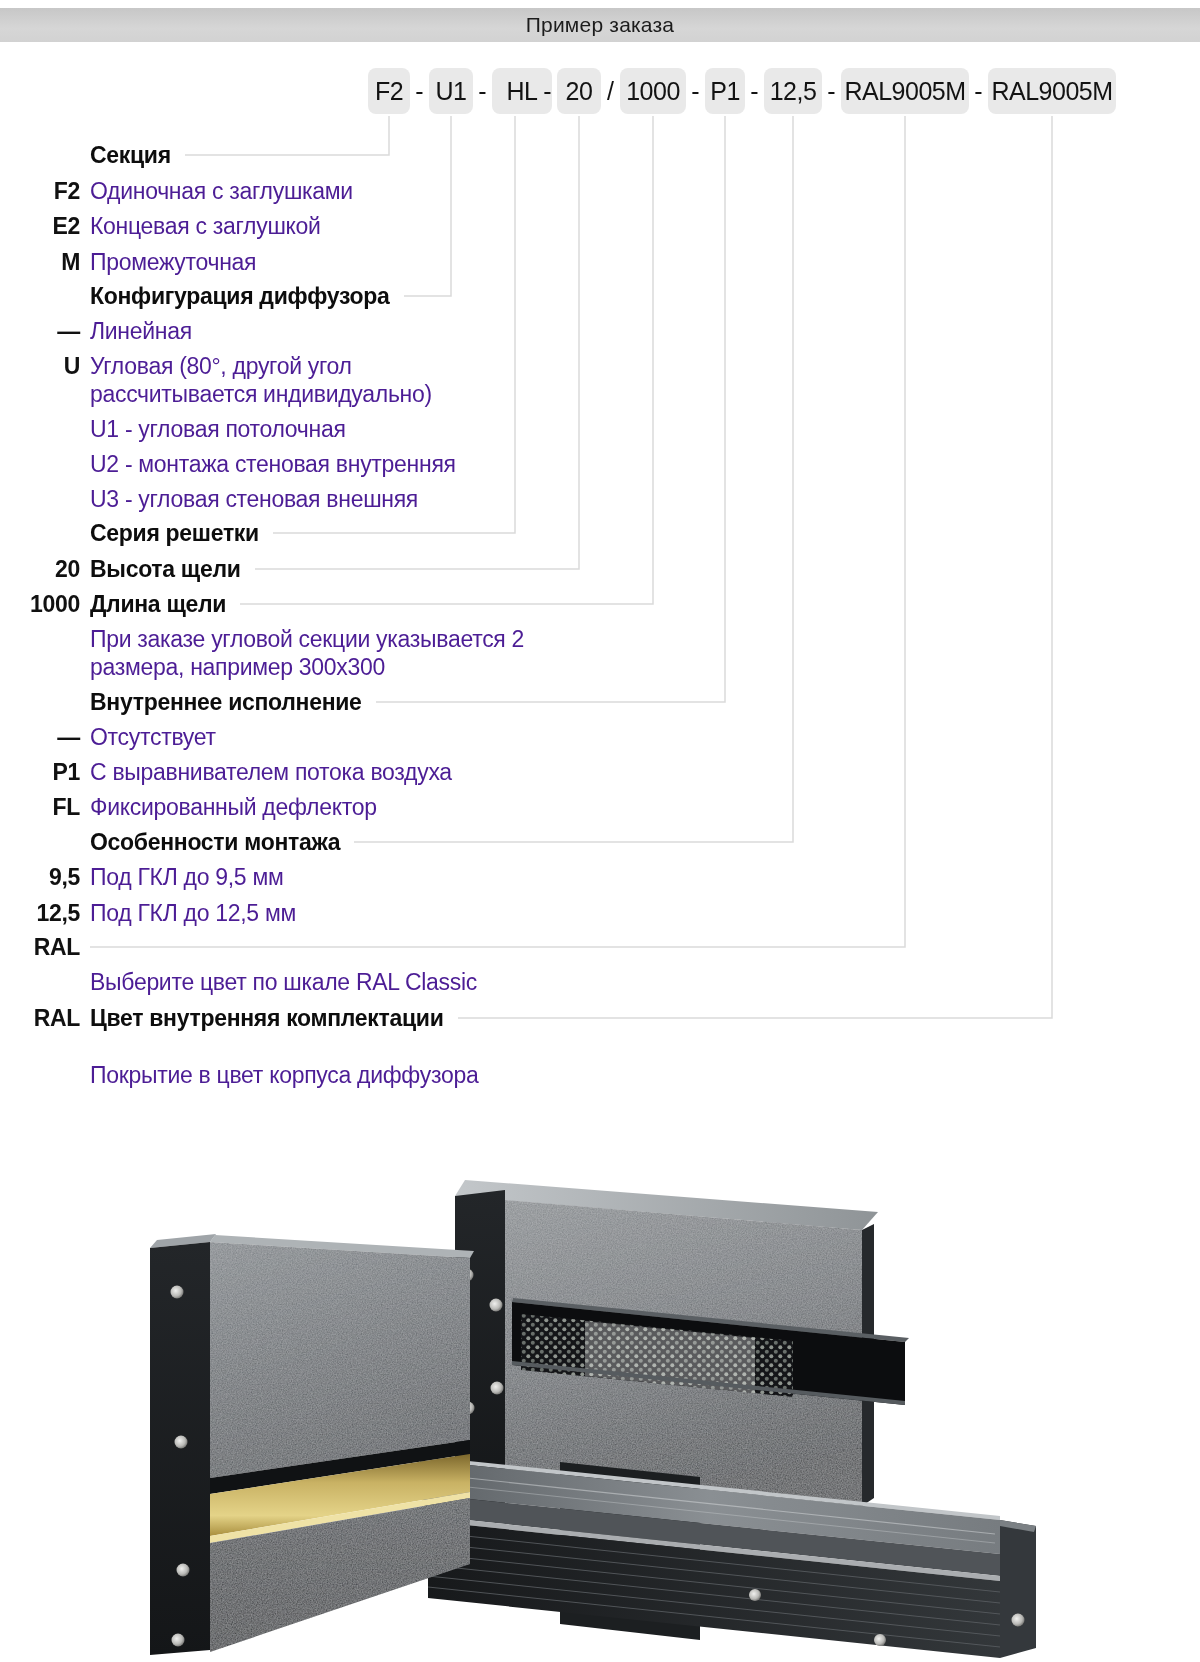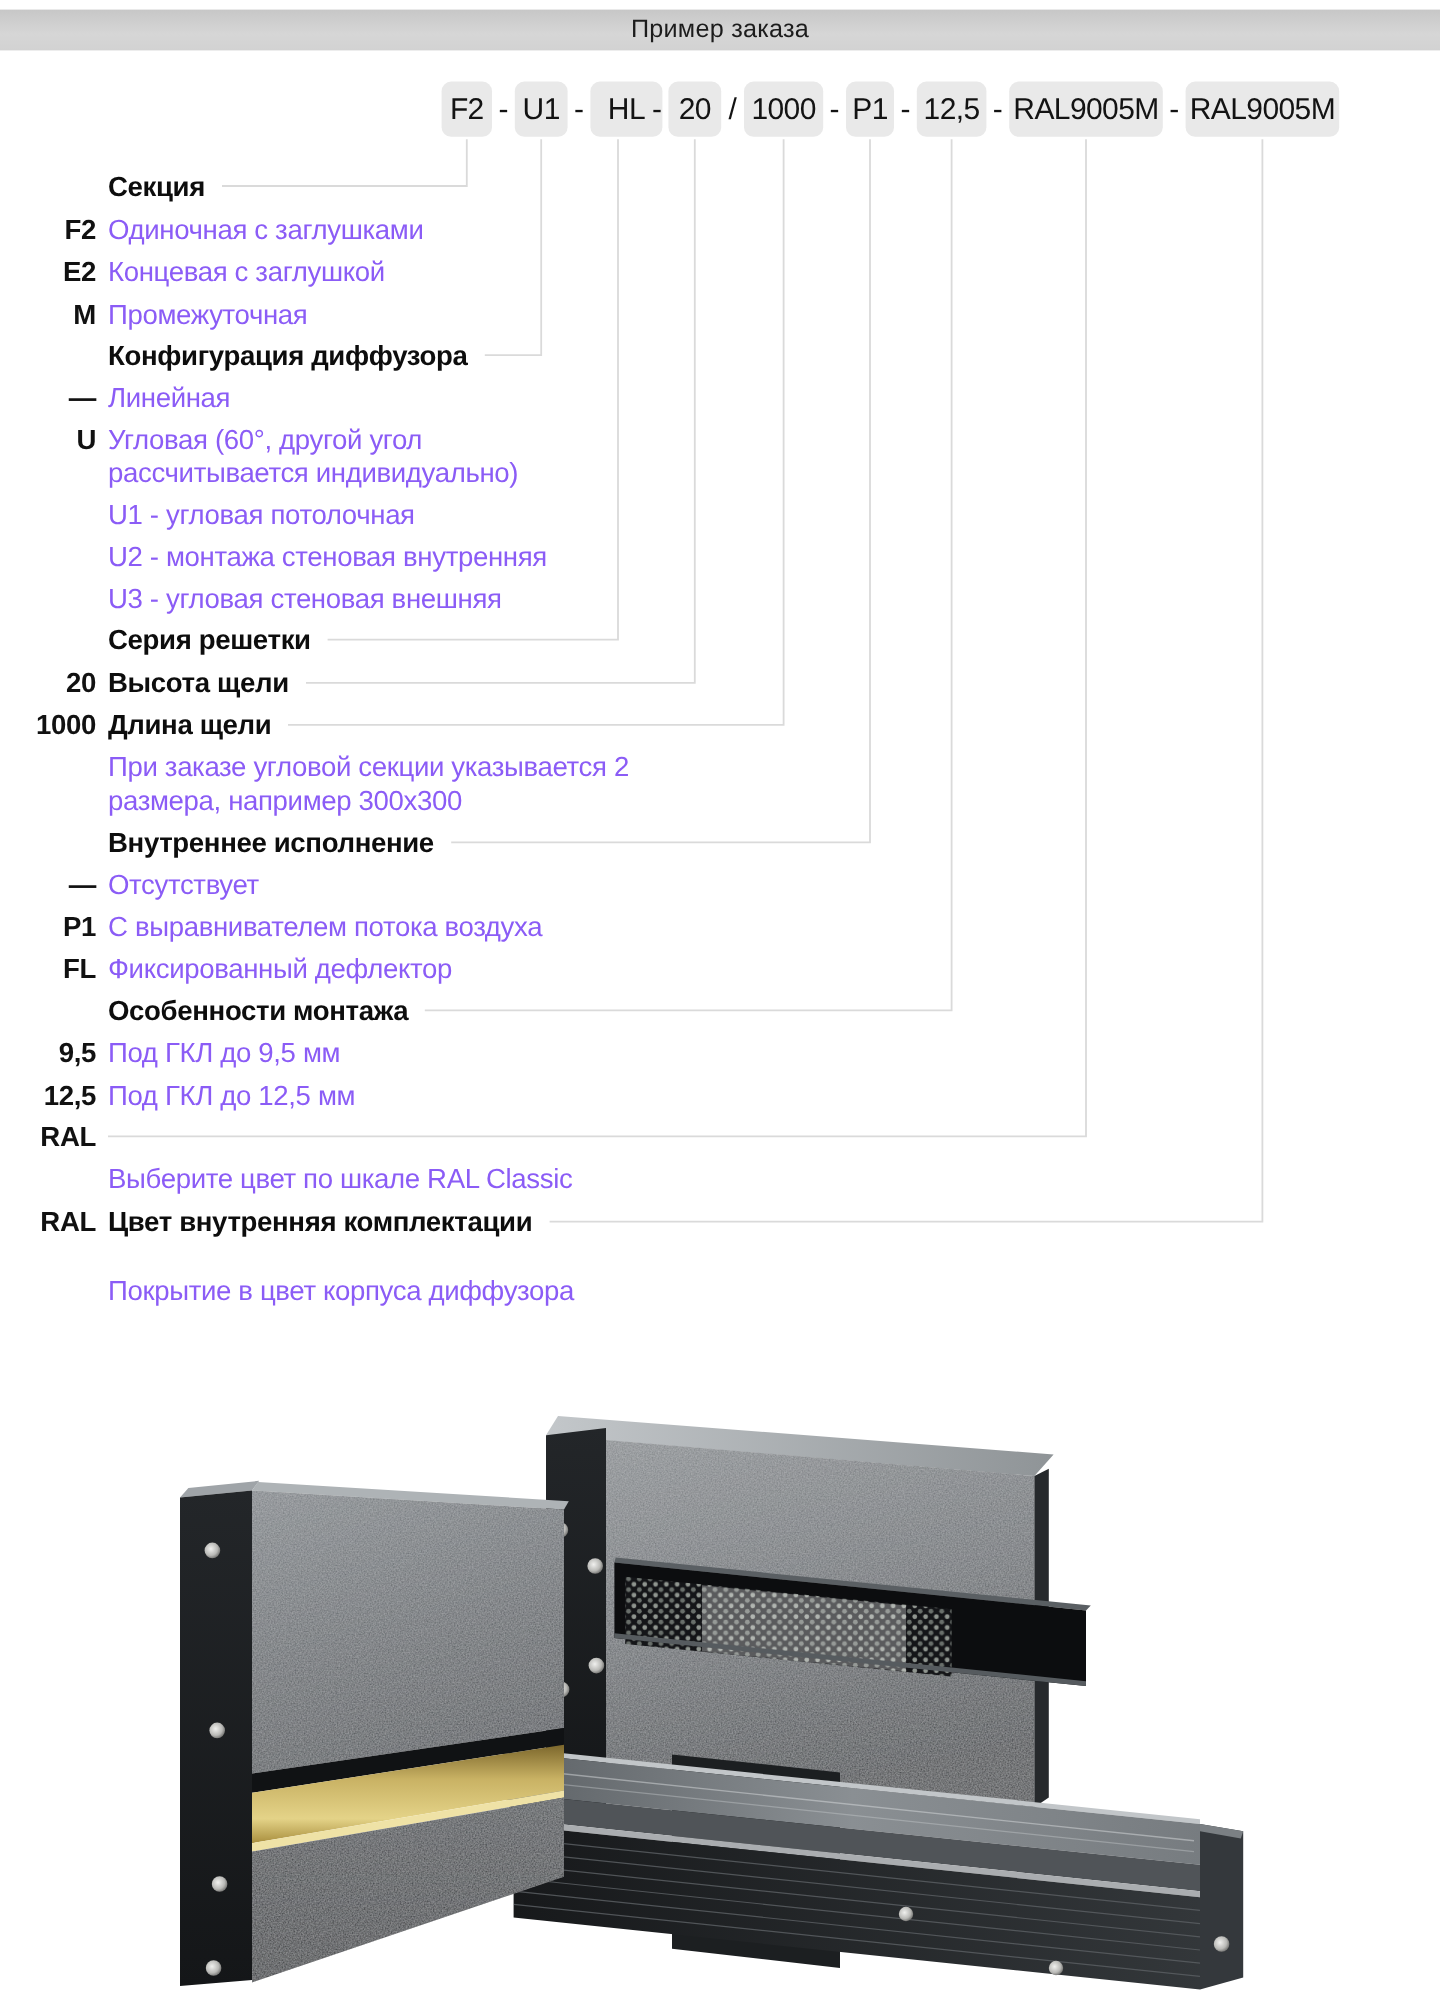--- a/index.html
+++ b/index.html
@@ -14,21 +14,21 @@
         display:flex;align-items:center;justify-content:center;font-size:25px;color:#131313;
         letter-spacing:-0.5px;z-index:2;}
   .code-sep{position:absolute;top:68px;height:46px;display:flex;align-items:center;
         justify-content:center;font-size:25px;color:#131313;z-index:2;}
   
   .connectors{position:absolute;left:0;top:0;z-index:1;}
   
   .lrow{position:absolute;left:0;height:34px;display:flex;align-items:center;z-index:2;}
   .lcode{width:80px;flex:none;text-align:right;font-weight:bold;font-size:23px;color:#111;
         letter-spacing:-0.3px;background:#fff;}
-  .ltext{margin-left:10px;font-size:23px;color:#8b5cf6;white-space:nowrap;background:#fff;
+  .ltext{margin-left:10px;font-size:23px;color:#4c1d95;white-space:nowrap;background:#fff;
         padding-right:14px;letter-spacing:-0.3px;}
   .lrow.hdr .ltext{font-weight:bold;color:#0d0d0d;}
   
   .product-photo{position:absolute;left:130px;top:1102px;width:940px;height:560px;z-index:1;}
 </style>
 </head>
 <body>
 
 <div class="page">
 
@@ -90,21 +90,21 @@
     <div class="lrow hdr" style="top:279px">
         <span class="lcode"></span>
         <span class="ltext">Конфигурация диффузора</span>
       </div>
     <div class="lrow" style="top:314px">
         <span class="lcode">—</span>
         <span class="ltext">Линейная</span>
       </div>
     <div class="lrow" style="top:349px">
         <span class="lcode">U</span>
-        <span class="ltext">Угловая (60°, другой угол</span>
+        <span class="ltext">Угловая (80°, другой угол</span>
       </div>
     <div class="lrow" style="top:377px">
         <span class="lcode"></span>
         <span class="ltext">рассчитывается индивидуально)</span>
       </div>
     <div class="lrow" style="top:412px">
         <span class="lcode"></span>
         <span class="ltext">U1 - угловая потолочная</span>
       </div>
     <div class="lrow" style="top:447px">

